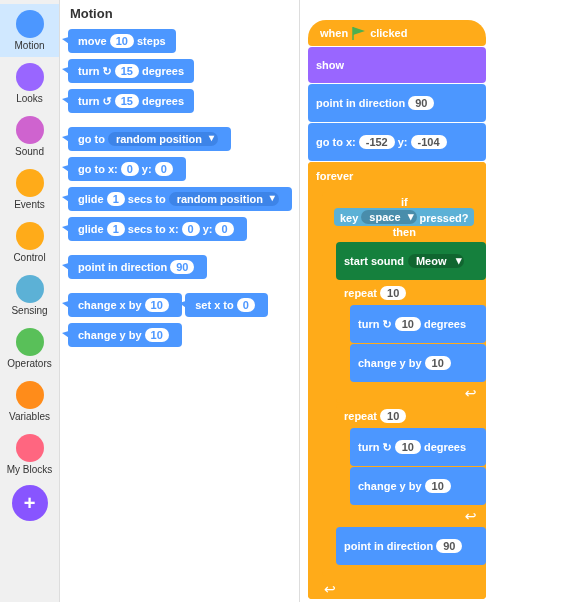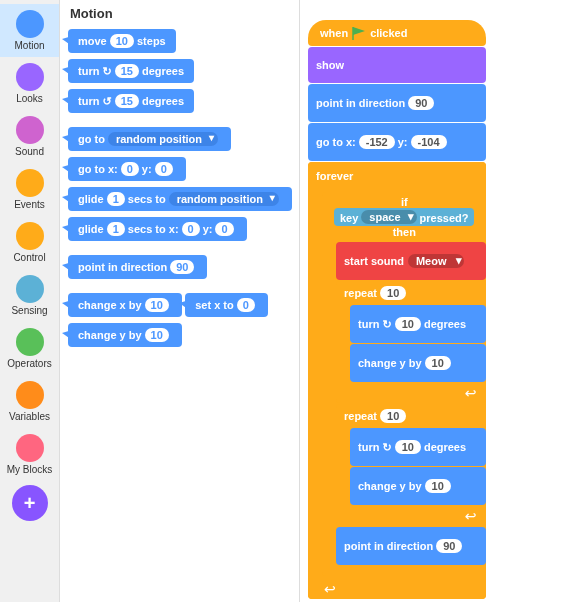--- a/index.html
+++ b/index.html
@@ -176,21 +176,21 @@
     }
 
     .s-hat {
       background: #ffab19;
       border-radius: 18px 18px 4px 4px;
       padding: 6px 12px;
     }
 
     .s-motion { background: #4c97ff; }
     .s-looks { background: #9966ff; }
-    .s-sound { background: #ef4444; }
+    .s-sound { background: #15803d; }
 
     .s-pill {
       background: rgba(255,255,255,0.3);
       border-radius: 10px;
       padding: 1px 7px;
       margin: 0 3px;
       font-size: 11px;
       display: inline-flex;
       align-items: center;
     }

